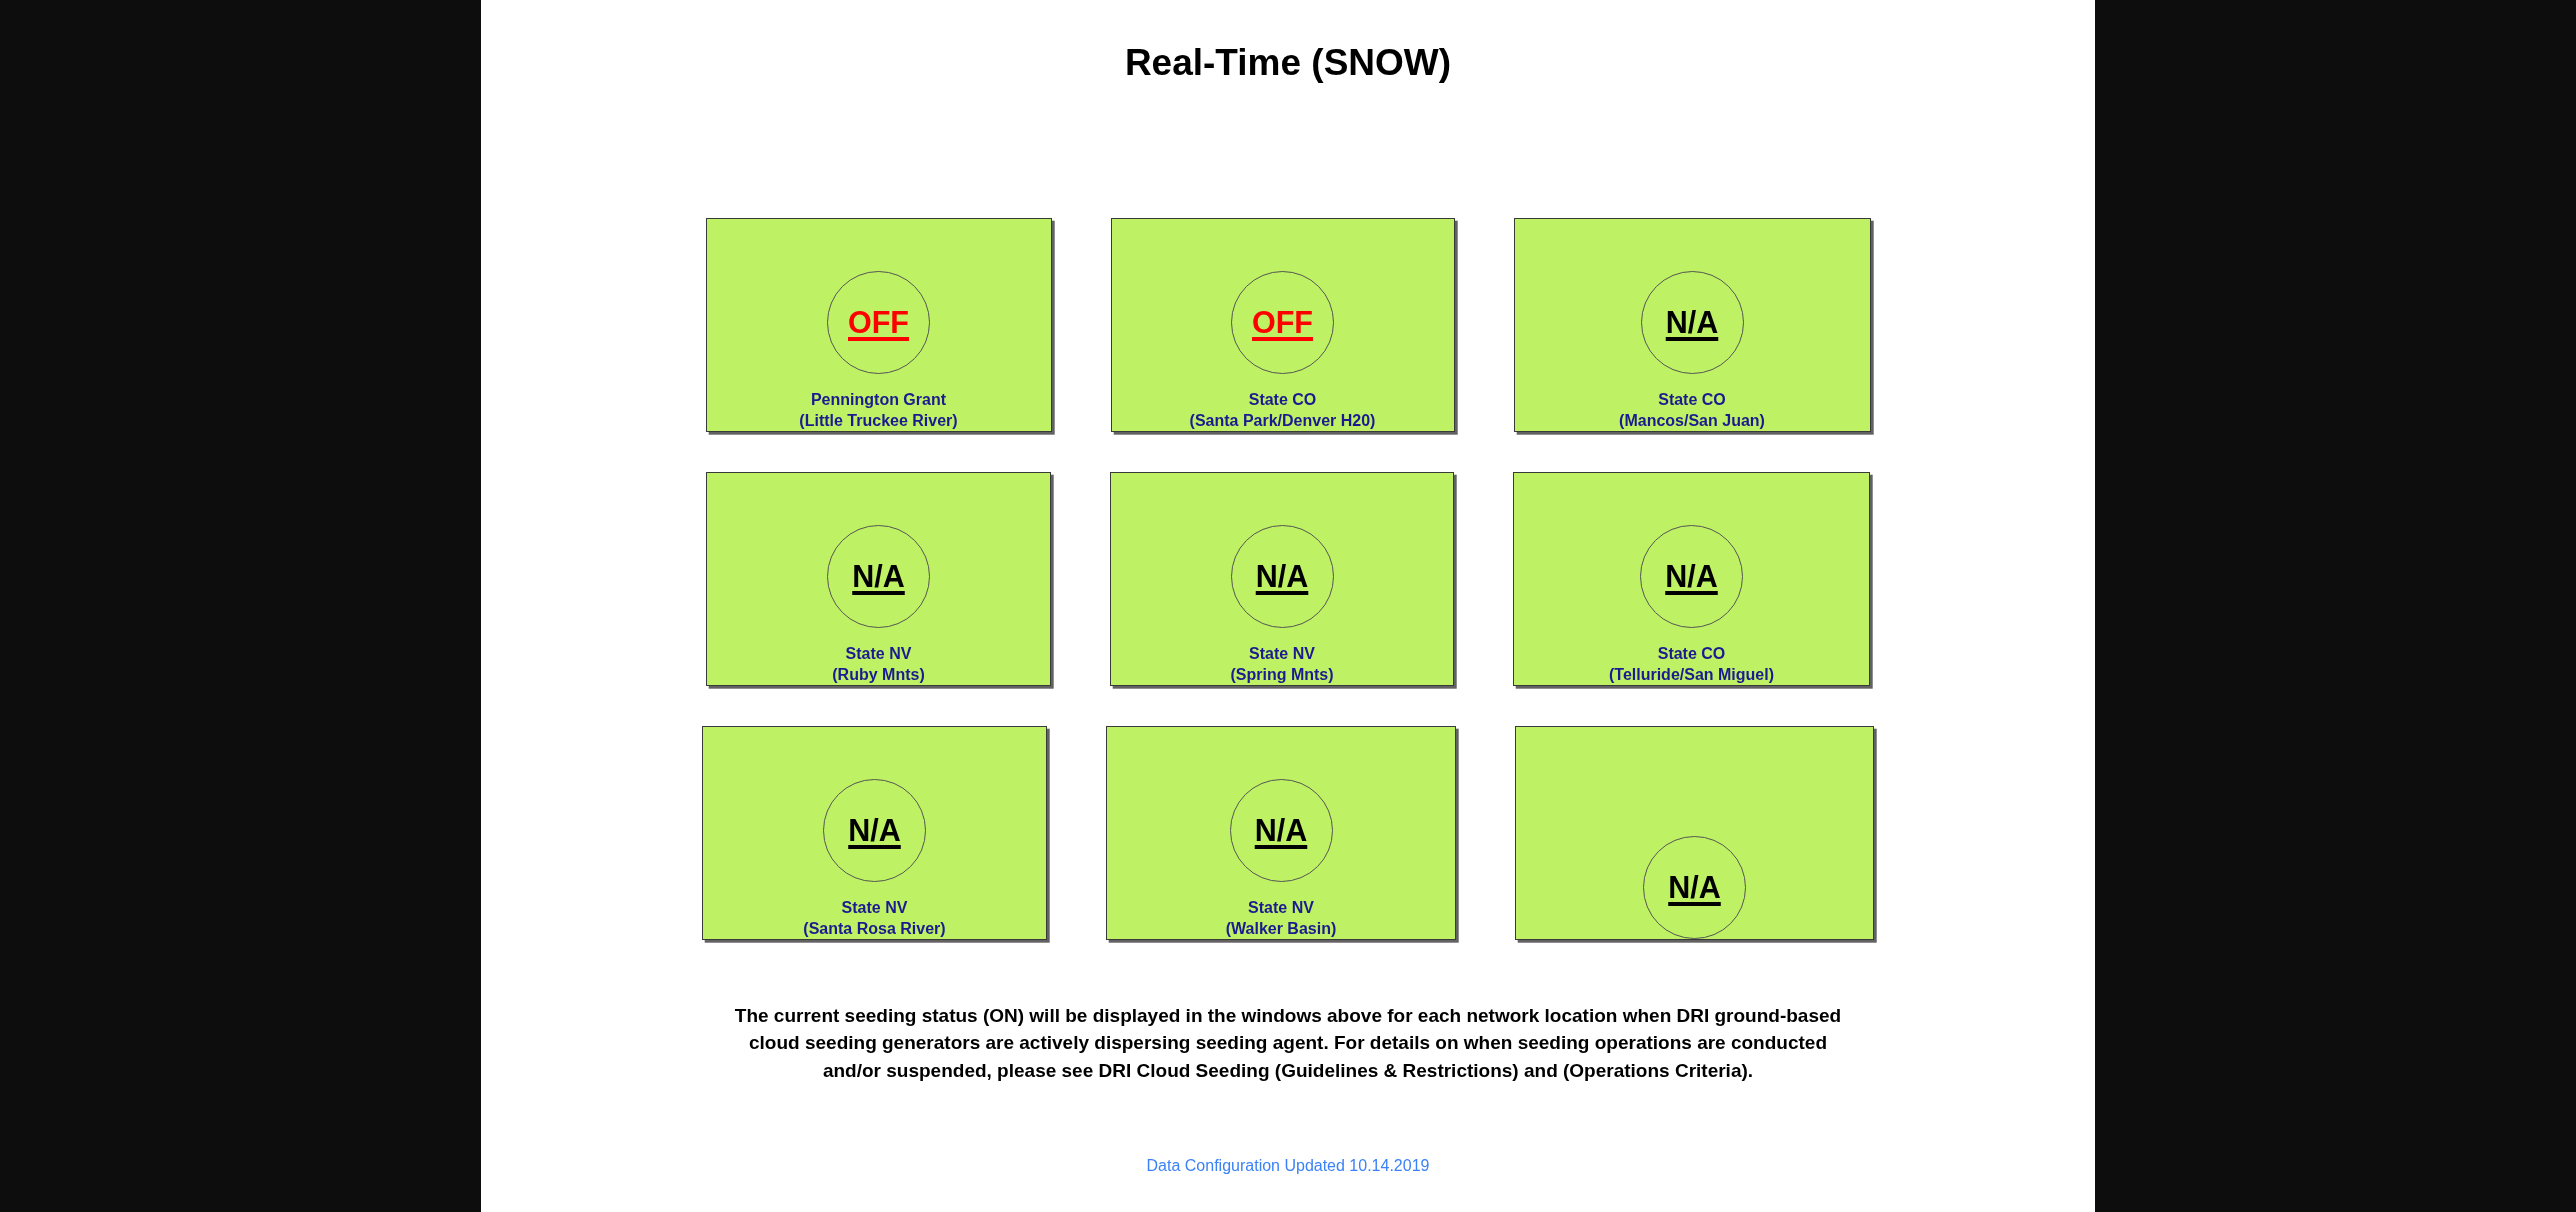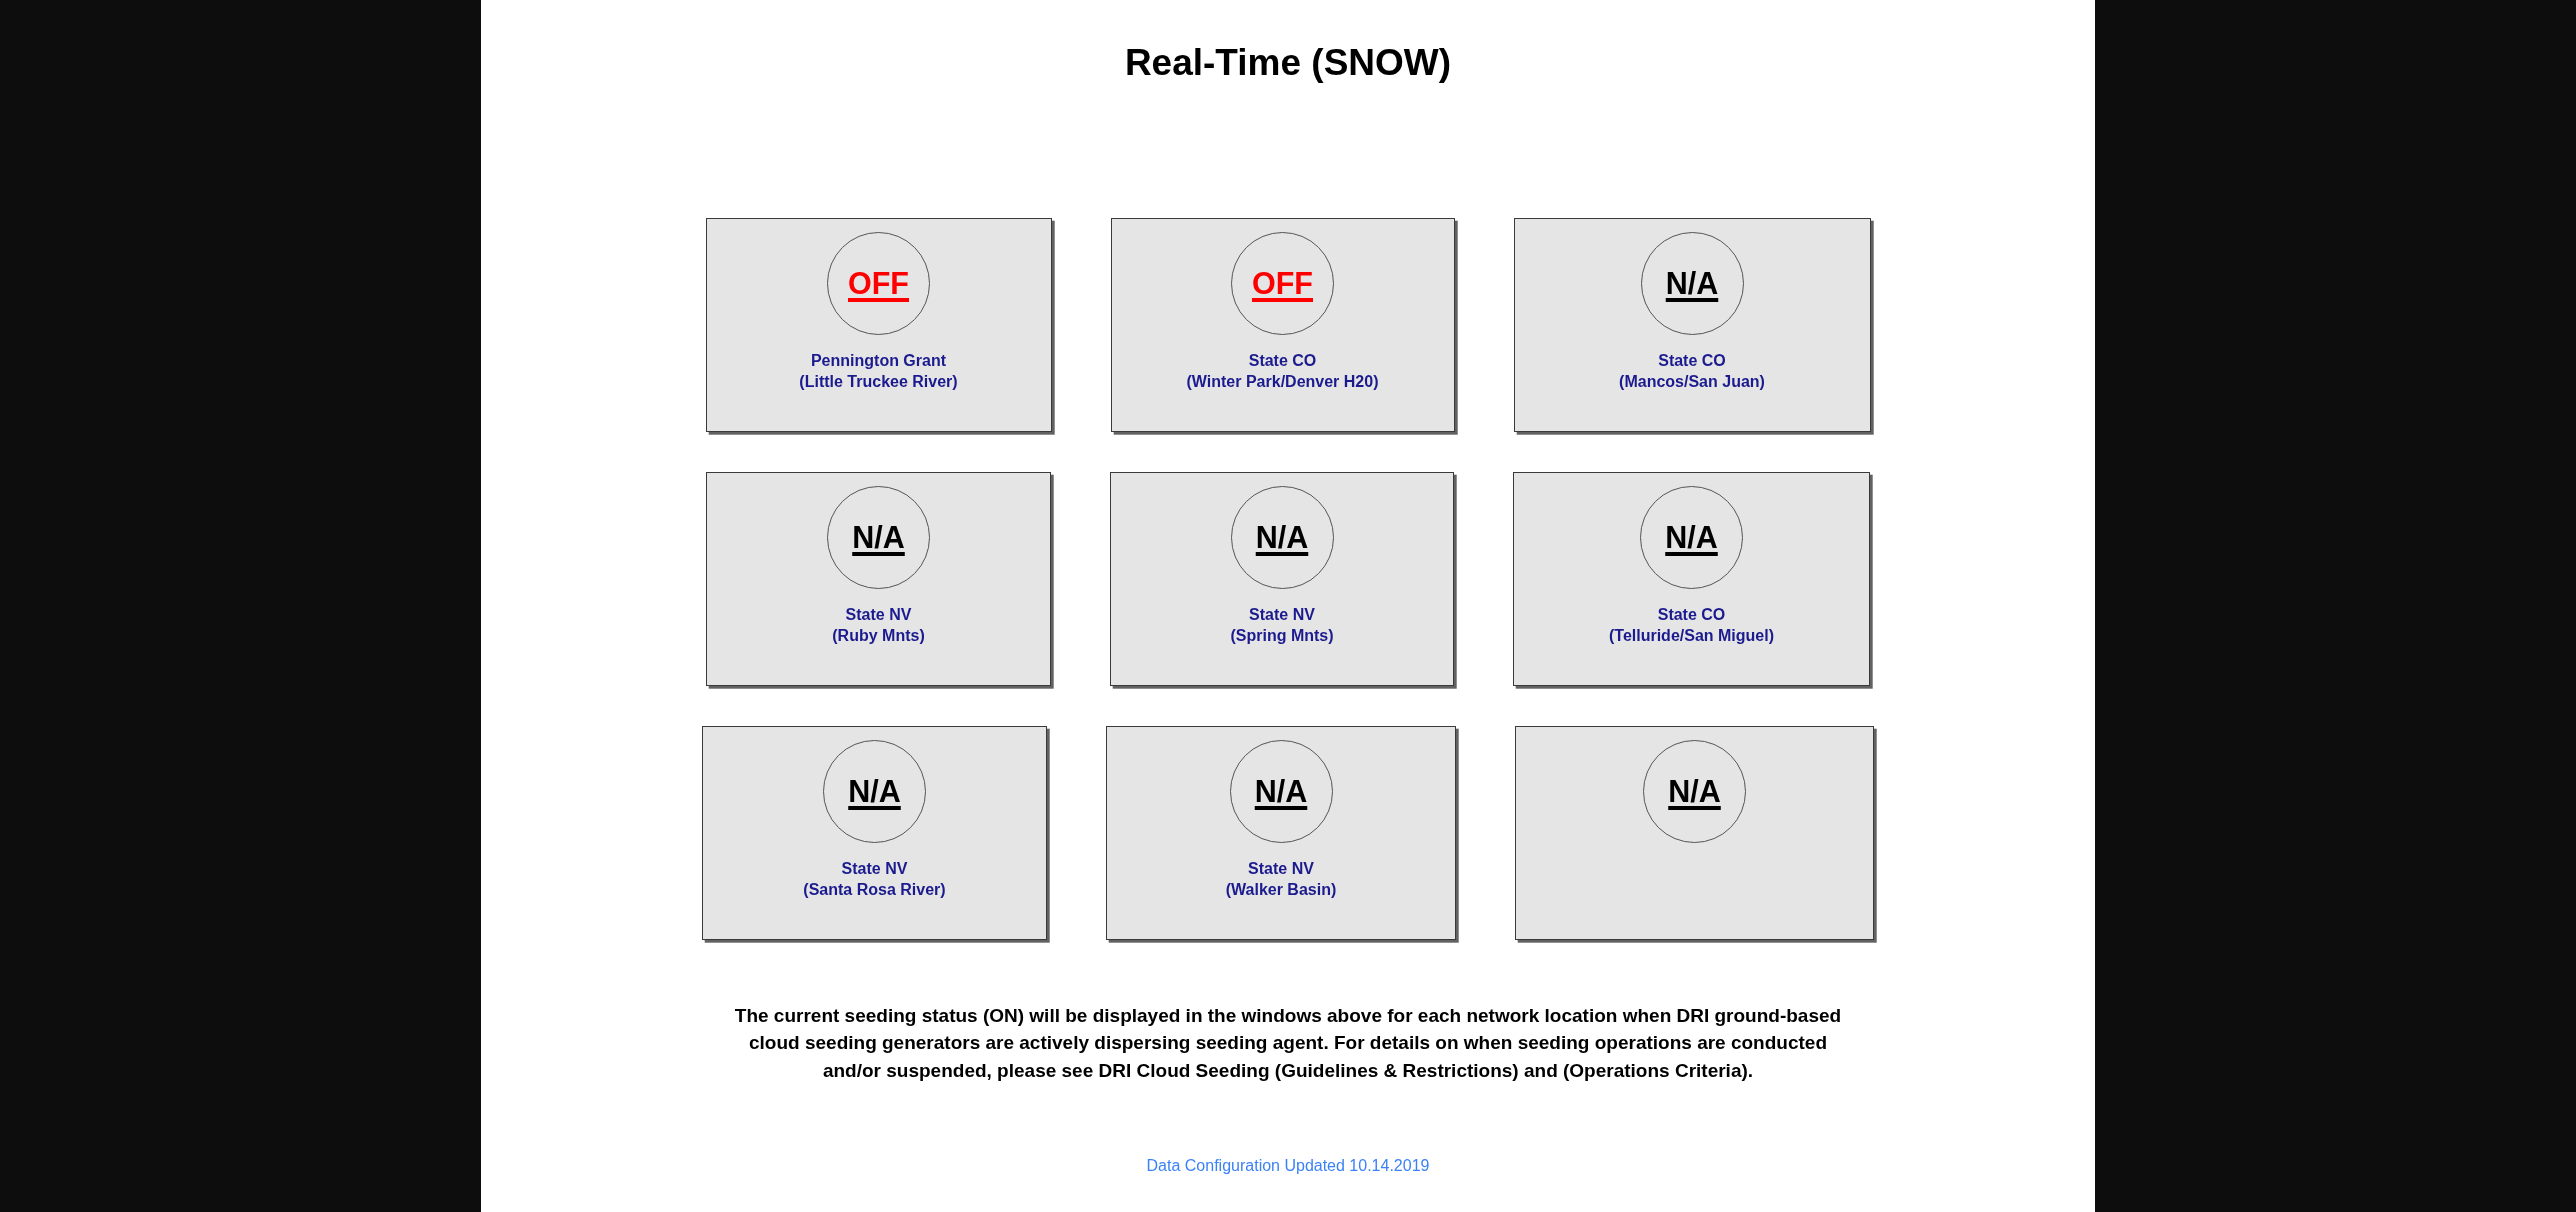--- a/index.html
+++ b/index.html
@@ -65,29 +65,29 @@
   .grid-row {
     display: flex;
     justify-content: center;
     align-items: flex-start;
     gap: 59px;
     margin-bottom: 40px;
   }
   .grid-row:last-child { margin-bottom: 0; }
 
   .card {
-    background: #e5e5e5;
+    background: #bef264;
     border: 1.8px solid #3a3a3a;
     box-shadow: 2.7px 2.7px 0 0 rgba(70,70,70,0.85);
     box-sizing: border-box;
     height: 214px;
     display: flex;
     flex-direction: column;
     align-items: center;
-    justify-content: flex-start;
+    justify-content: flex-end;
     padding-top: 12.6px;
   }
 
   
   .w-386 { width: 346px; }
   .w-383 { width: 344px; }
   .w-398 { width: 357px; }
   .w-385 { width: 345px; }
   .w-390 { width: 350px; }
   .w-400 { width: 359px; }
@@ -168,21 +168,21 @@
           <div class="card w-386">
             <div class="status-circle">
               <span class="status-text status-off">OFF</span>
             </div>
             <div class="card-label"><span class="l1">Pennington Grant</span><span class="l2">(Little Truckee River)</span></div>
           </div>
           <div class="card w-383">
             <div class="status-circle">
               <span class="status-text status-off">OFF</span>
             </div>
-            <div class="card-label"><span class="l1">State CO</span><span class="l2">(Winter Park/Denver H20)</span></div>
+            <div class="card-label"><span class="l1">State CO</span><span class="l2">(Santa Park/Denver H20)</span></div>
           </div>
           <div class="card w-398">
             <div class="status-circle">
               <span class="status-text status-na">N/A</span>
             </div>
             <div class="card-label"><span class="l1">State CO</span><span class="l2">(Mancos/San Juan)</span></div>
           </div>
         </div>
         <div class="grid-row">
           <div class="card w-385">

